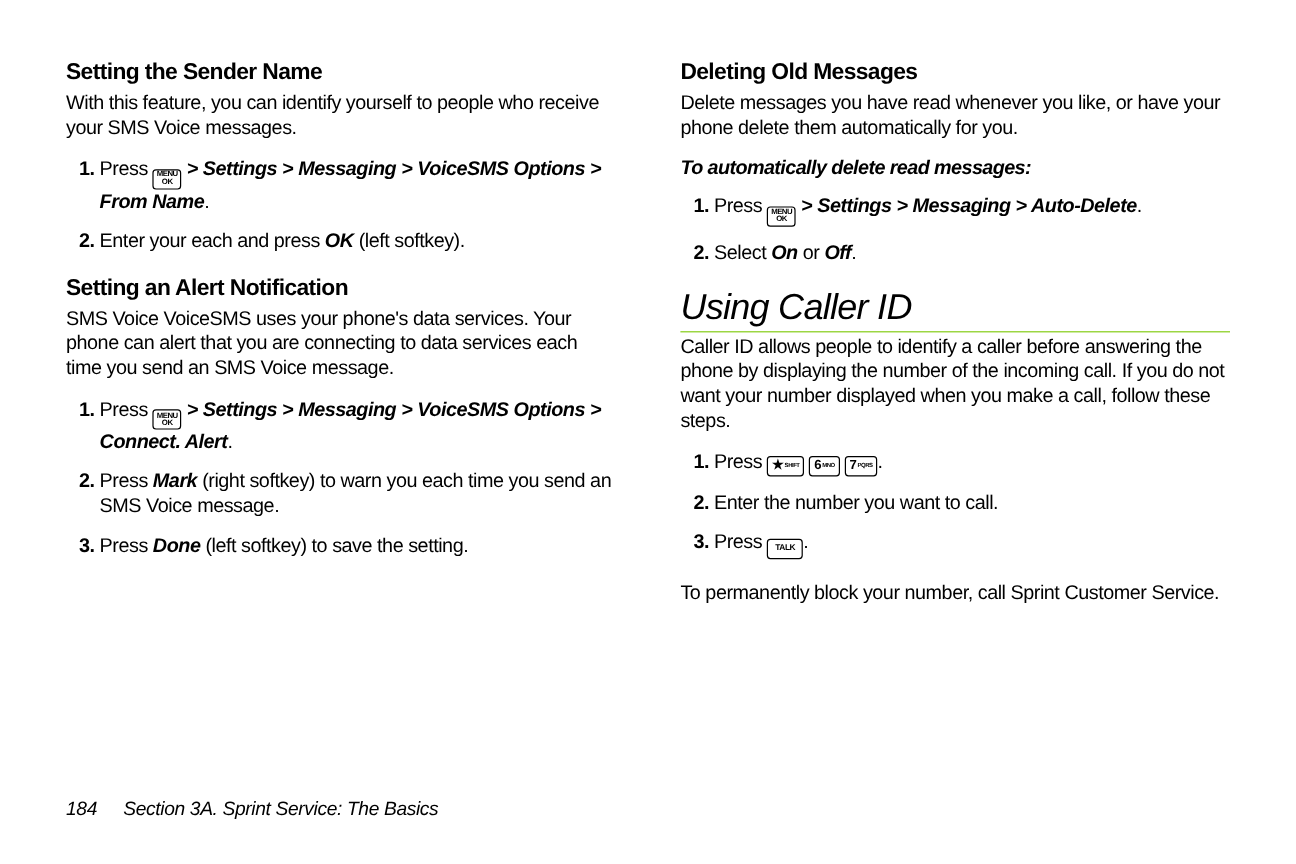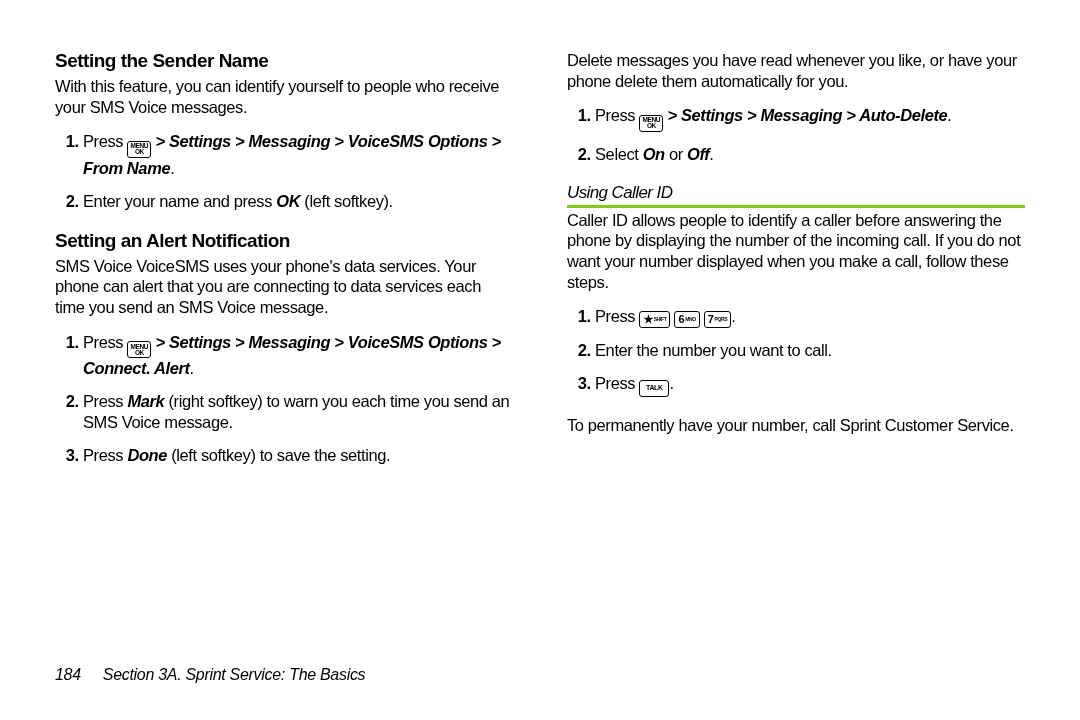--- a/index.html
+++ b/index.html
@@ -87,26 +87,26 @@
     border: 1.2px solid #000;
     border-radius: 3px;
     height: 15px;
     font-size: 7px;
     font-weight: bold;
     padding: 0 3px;
     vertical-align: -1px;
     width: 22px;
   }
   .section-title {
-    font-size: 17px;
+    font-size: 30px;
     font-style: italic;
     font-weight: normal;
     margin: 18px 0 2px 0;
     padding-bottom: 2px;
-    border-bottom: 3px solid #84cc16;
+    border-bottom: 1px solid #84cc16;
     letter-spacing: -0.6px;
   }
   .sub-i {
     font-style: italic;
     font-weight: bold;
     font-size: 16.5px;
     margin: 4px 0 10px 0;
     display: block;
     letter-spacing: -0.5px;
   }
@@ -131,21 +131,21 @@
     <h2>Setting the Sender Name</h2>
     <p>With this feature, you can identify yourself to people who receive your SMS Voice messages.</p>
     <ol>
       <li>
         <span>Press </span><span class="menuok">
             <span>MENU</span>
             <span>OK</span>
           </span><span class="bi"> &gt; Settings &gt; Messaging &gt; VoiceSMS Options &gt; From Name</span><span>.</span>
       </li>
       <li>
-        <span>Enter your name and press </span><span class="bi">OK</span><span> (left softkey).</span>
+        <span>Enter your each and press </span><span class="bi">OK</span><span> (left softkey).</span>
       </li>
     </ol>
 
     <h2>Setting an Alert Notification</h2>
     <p>SMS Voice VoiceSMS uses your phone's data services. Your phone can alert that you are connecting to data services each time you send an SMS Voice message.</p>
     <ol>
       <li>
         <span>Press </span><span class="menuok">
             <span>MENU</span>
             <span>OK</span>
@@ -154,21 +154,23 @@
       <li>
         <span>Press </span><span class="bi">Mark</span><span> (right softkey) to warn you each time you send an SMS Voice message.</span>
       </li>
       <li>
         <span>Press </span><span class="bi">Done</span><span> (left softkey) to save the setting.</span>
       </li>
     </ol>
   </div>
 
   <div class="col">
+    <h2>Deleting Old Messages</h2>
     <p>Delete messages you have read whenever you like, or have your phone delete them automatically for you.</p>
+    <span class="sub-i">To automatically delete read messages:</span>
     <ol>
       <li>
         <span>Press </span><span class="menuok">
             <span>MENU</span>
             <span>OK</span>
           </span><span class="bi"> &gt; Settings &gt; Messaging &gt; Auto-Delete</span><span>.</span>
       </li>
       <li>
         <span>Select </span><span class="bi">On</span><span> or </span><span class="bi">Off</span><span>.</span>
       </li>
@@ -187,19 +189,19 @@
           </span> <span class="key">
             <span class="big">7</span>
             <span class="tiny">PQRS</span>
           </span>.
       </li>
       <li>Enter the number you want to call.</li>
       <li>
         <span>Press </span><span class="talk">TALK</span>.
       </li>
     </ol>
-    <p>To permanently have your number, call Sprint Customer Service.</p>
+    <p>To permanently block your number, call Sprint Customer Service.</p>
   </div>
 </div>
 
 <div class="footer">
   <span class="pn">184</span><span>Section 3A. Sprint Service: The Basics</span>
 </div>
 
 </body></html>

